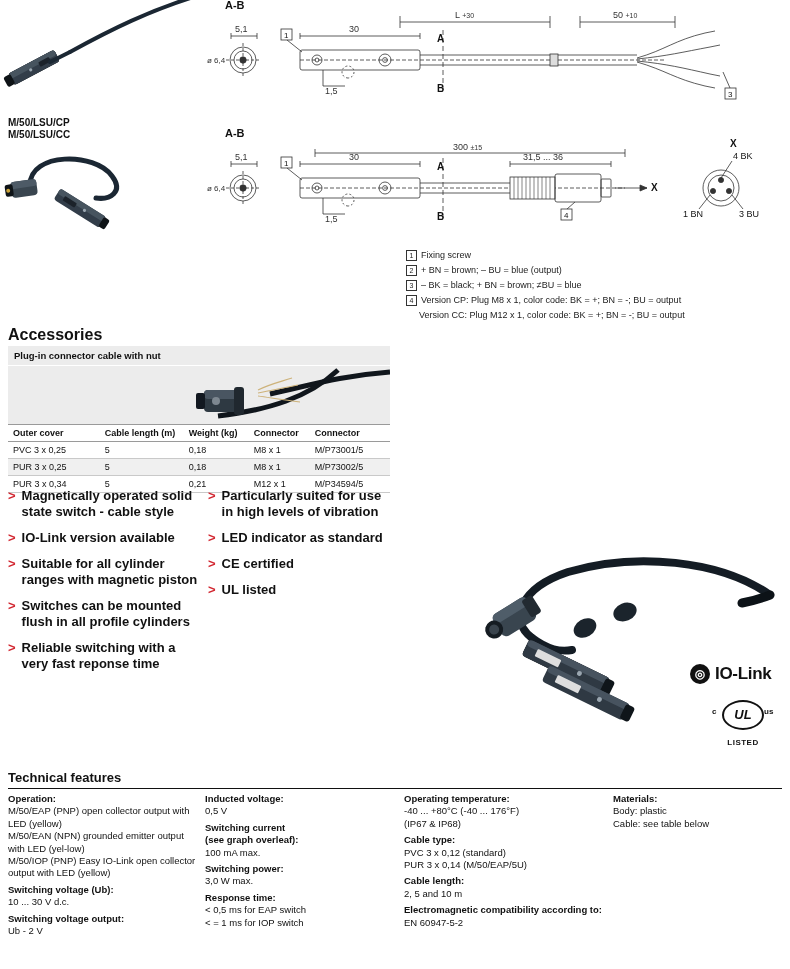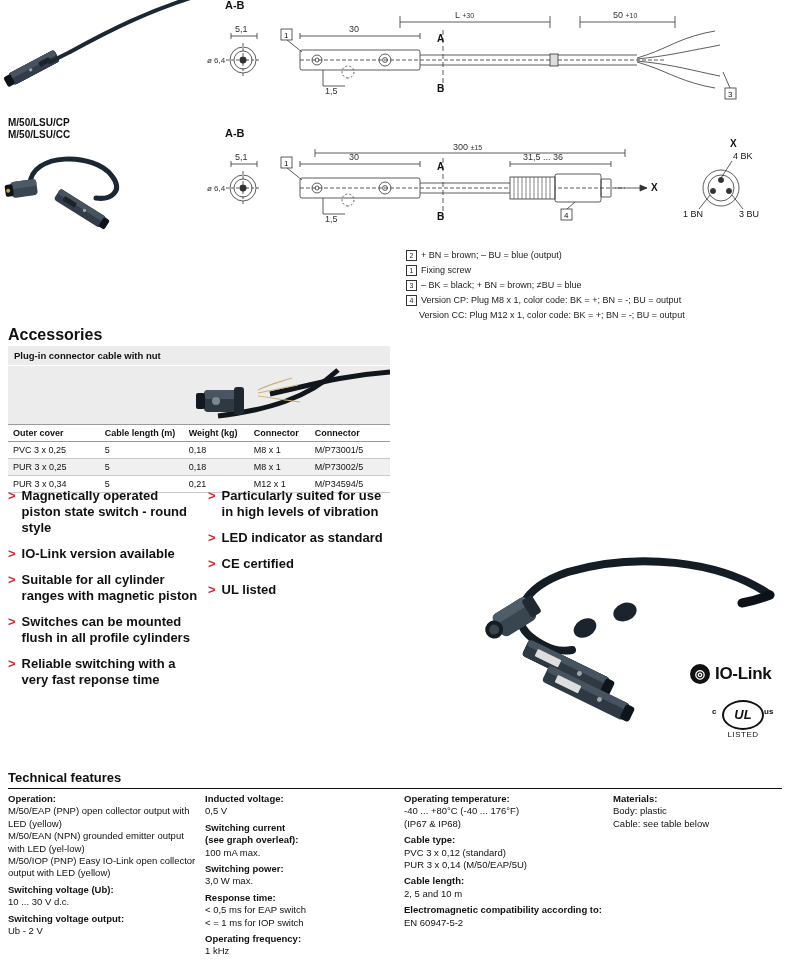--- a/index.html
+++ b/index.html
@@ -52,21 +52,21 @@
   .iolink .mark{
     width:20px;height:20px;border-radius:50%;background:#111;color:#fff;
     font-size:12px;font-weight:bold;text-align:center;line-height:20px;margin-right:5px;
   }
   .iolink .txt{font-size:17px;font-weight:bold;letter-spacing:-0.3px;}
   .ul{position:absolute;left:722px;top:700px;text-align:center;}
   .ul .ring{
     width:38px;height:26px;border:2px solid #111;border-radius:50%;
     font-size:13px;font-weight:bold;line-height:26px;font-style:italic;
   }
-  .ul .sub{font-size:8px;font-weight:normal;letter-spacing:0.5px;margin-top:0;}
+  .ul .sub{font-size:8px;font-weight:bold;letter-spacing:0.5px;margin-top:8px;}
   .ul .cus{position:absolute;font-size:8px;font-weight:bold;top:7px;}
 
   
   .tech-title{position:absolute;left:8px;top:770px;font-weight:bold;font-size:13px;}
   .tech-rule{position:absolute;left:8px;top:788px;width:774px;height:1px;background:#111;}
   .tcol{position:absolute;top:793px;font-size:9.5px;line-height:12.4px;color:#111;}
   .tcol b{font-weight:bold;}
   .tcol p{margin:0 0 4px 0;}
 
   
@@ -273,26 +273,26 @@
       <line x1="505" y1="70" x2="494" y2="84"></line>
       <text x="478" y="92" font-size="9" fill="#111" stroke="none" font-family="Liberation Sans, sans-serif">1 BN</text>
       <line x1="527" y1="70" x2="538" y2="84"></line>
       <text x="534" y="92" font-size="9" fill="#111" stroke="none" font-family="Liberation Sans, sans-serif">3 BU</text>
     </g>
   </svg>
 </div>
 
 <div class="legend" style="left:406px;top:249px;width:380px;">
   <div class="row">
+    <span class="num">1</span>
+    <span>Fixing screw</span>
+  </div>
+  <div class="row">
     <span class="num">2</span>
     <span>+ BN = brown; – BU = blue (output)</span>
-  </div>
-  <div class="row">
-    <span class="num">1</span>
-    <span>Fixing screw</span>
   </div>
   <div class="row">
     <span class="num">3</span>
     <span>– BK = black; + BN = brown; ≠BU = blue</span>
   </div>
   <div class="row">
     <span class="num">4</span>
     <span>Version CP: Plug M8 x 1, color code: BK = +; BN = -; BU = output</span>
   </div>
   <div class="row">
@@ -356,21 +356,21 @@
         <td>M/P34594/5</td>
       </tr>
     </tbody>
   </table>
 </div>
 
 <div class="bullets">
   <div class="bcol" style="left:0px;width:190px;">
     <div class="bitem">
       <span class="arw">&gt;</span>
-      <span class="btxt">Magnetically operated piston state switch - round style</span>
+      <span class="btxt">Magnetically operated solid state switch - cable style</span>
     </div>
     <div class="bitem">
       <span class="arw">&gt;</span>
       <span class="btxt">IO-Link version available</span>
     </div>
     <div class="bitem">
       <span class="arw">&gt;</span>
       <span class="btxt">Suitable for all cylinder ranges with magnetic piston</span>
     </div>
     <div class="bitem">
@@ -483,24 +483,20 @@
   </p>
   <p>
     <b>Switching power:</b><br>
     <span style="white-space:pre-line;">3,0 W max.</span>
   </p>
   <p>
     <b>Response time:</b><br>
     <span style="white-space:pre-line;">&lt; 0,5 ms for EAP switch
 &lt; = 1 ms for IOP switch</span>
   </p>
-  <p>
-    <b>Operating frequency:</b><br>
-    <span style="white-space:pre-line;">1 kHz</span>
-  </p>
 </div>
 
 <div class="tcol" style="left:404px;width:200px;">
   <p>
     <b>Operating temperature:</b><br>
     <span style="white-space:pre-line;">-40 ... +80°C (-40 ... 176°F)
 (IP67 &amp; IP68)</span>
   </p>
   <p>
     <b>Cable type:</b><br>

